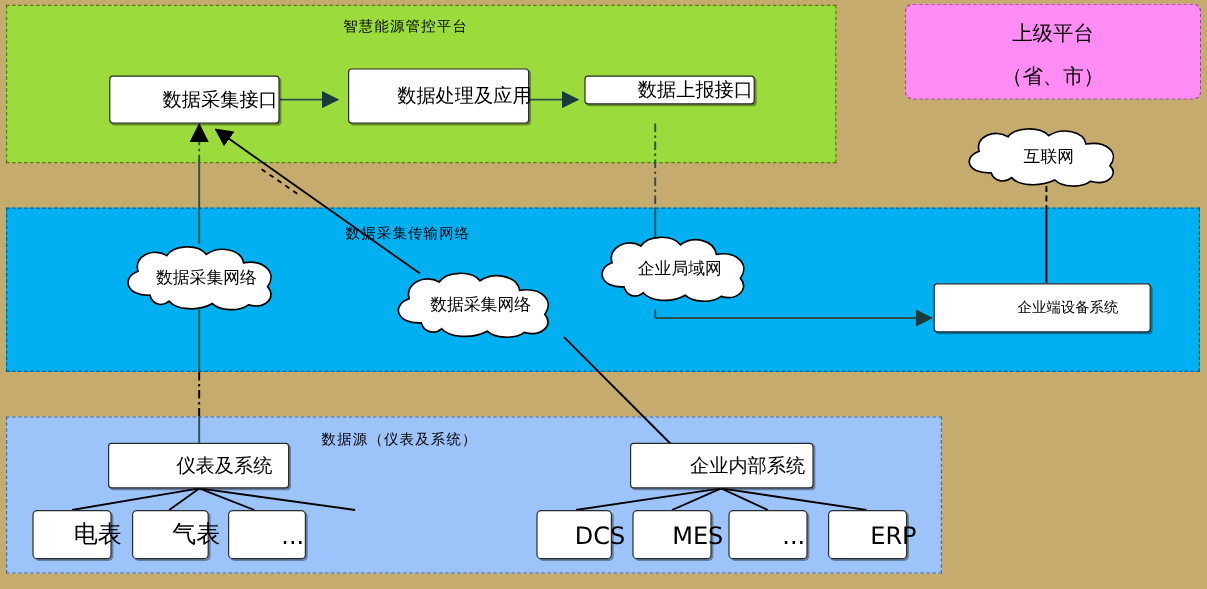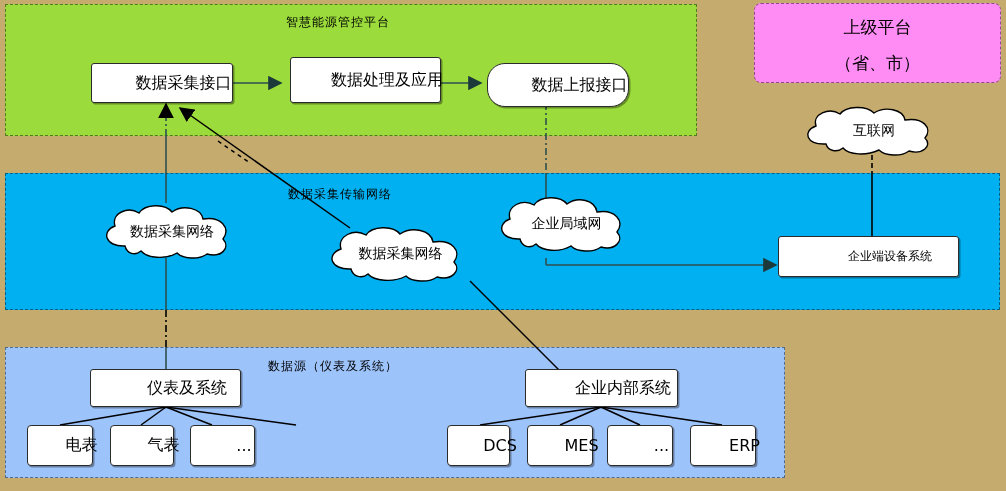--- a/index.html
+++ b/index.html
@@ -20,21 +20,21 @@
     white-space:nowrap;letter-spacing:1px;
   }
   .nbox{
     position:absolute;box-sizing:border-box;background:#fff;
     border:1px solid #2b2b2b;border-radius:3px;
     display:flex;align-items:center;justify-content:center;
     color:#000;font-size:16px;white-space:nowrap;
     box-shadow:1.5px 1.5px 0 rgba(0,0,0,.35);
     padding-left:43px;
   }
-  .nbox.small{font-size:16px;border-radius:4px;}
+  .nbox.small{font-size:20px;border-radius:4px;}
   .pinklabel{
     position:absolute;width:100%;text-align:center;
     font-size:17px;color:#000;white-space:nowrap;
   }
   .cloud{position:absolute;}
   .cloud svg{display:block;width:100%;height:100%;}
   .cloud .ctext{
     position:absolute;left:0;top:0;width:100%;height:100%;
     display:flex;align-items:center;justify-content:center;
     font-size:14px;color:#000;white-space:nowrap;
@@ -105,21 +105,21 @@
 
       <line x1="601" y1="407" x2="480" y2="425"></line>
       <line x1="601" y1="407" x2="560" y2="425"></line>
       <line x1="601" y1="407" x2="640" y2="425"></line>
       <line x1="601" y1="407" x2="722" y2="425"></line>
     </g>
   </svg>
 
   <div class="nbox" style="left:91px;top:63px;width:142px;height:40px;">数据采集接口</div>
   <div class="nbox" style="left:290px;top:57px;width:151px;height:46px;">数据处理及应用</div>
-  <div class="nbox" style="left:487px;top:63px;width:142px;height:44px;border-radius:18px;">数据上报接口</div>
+  <div class="nbox" style="left:487px;top:63px;width:142px;height:24px;">数据上报接口</div>
 
   <div class="cloud" style="left:95px;top:203px;width:148px;height:57px;">
     <svg viewBox="0 0 148 57" preserveAspectRatio="none">
       <path d="M30,43 C10,44 6,28 20,23 C16,10 33,3 44,10 C50,1 70,0 77,9
                C88,1 106,5 108,16 C126,13 136,25 128,36 C136,45 126,55 112,51
                C104,57 88,56 82,50 C70,57 52,55 46,48 C40,53 32,51 30,43 Z" fill="#ffffff" stroke="#000" stroke-width="1.4"></path>
     </svg>
     <div class="ctext">数据采集网络</div>
   </div>
 

